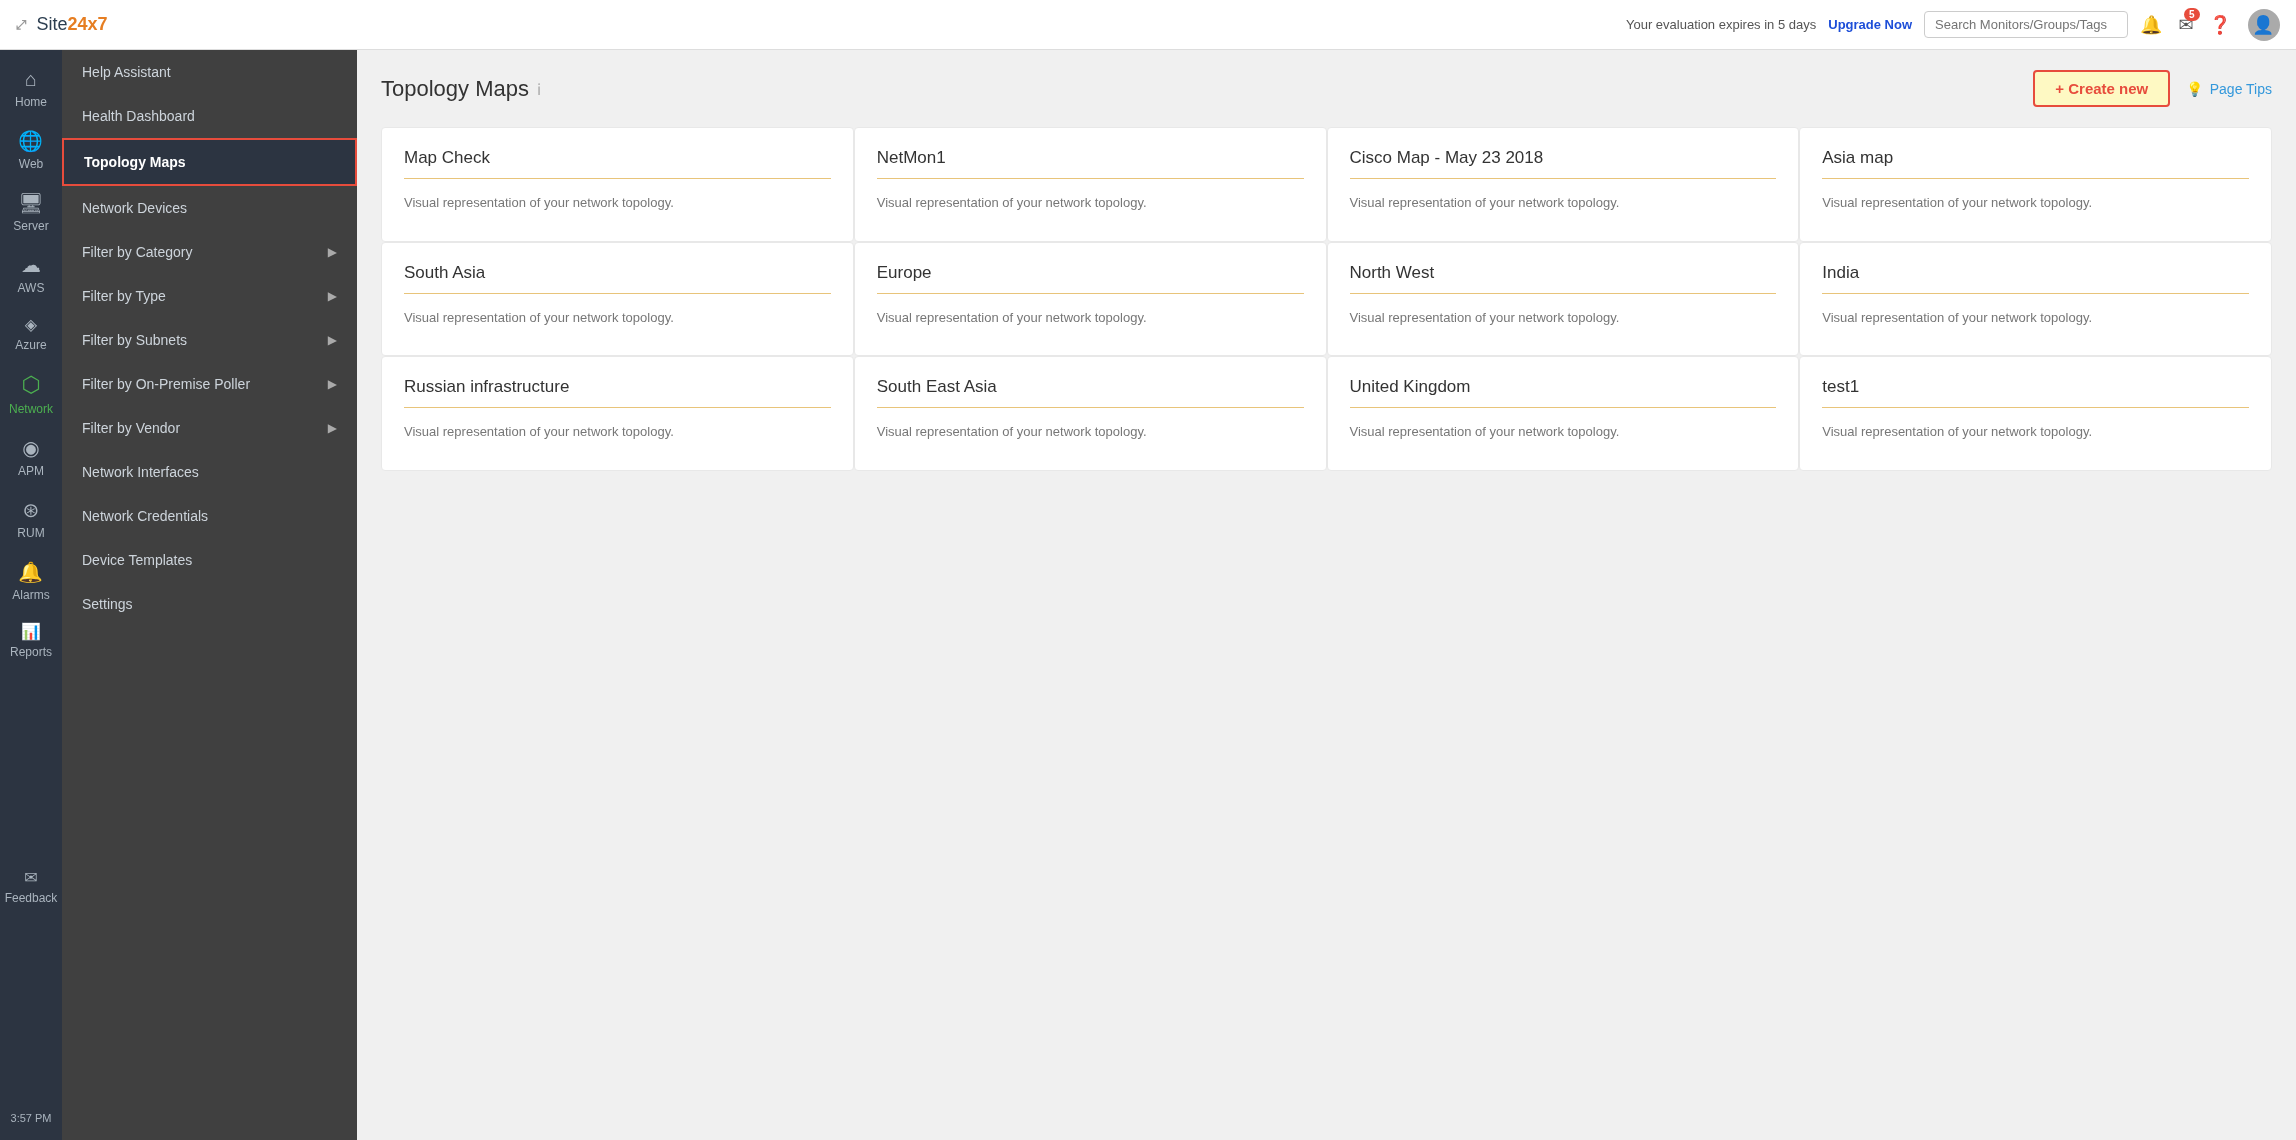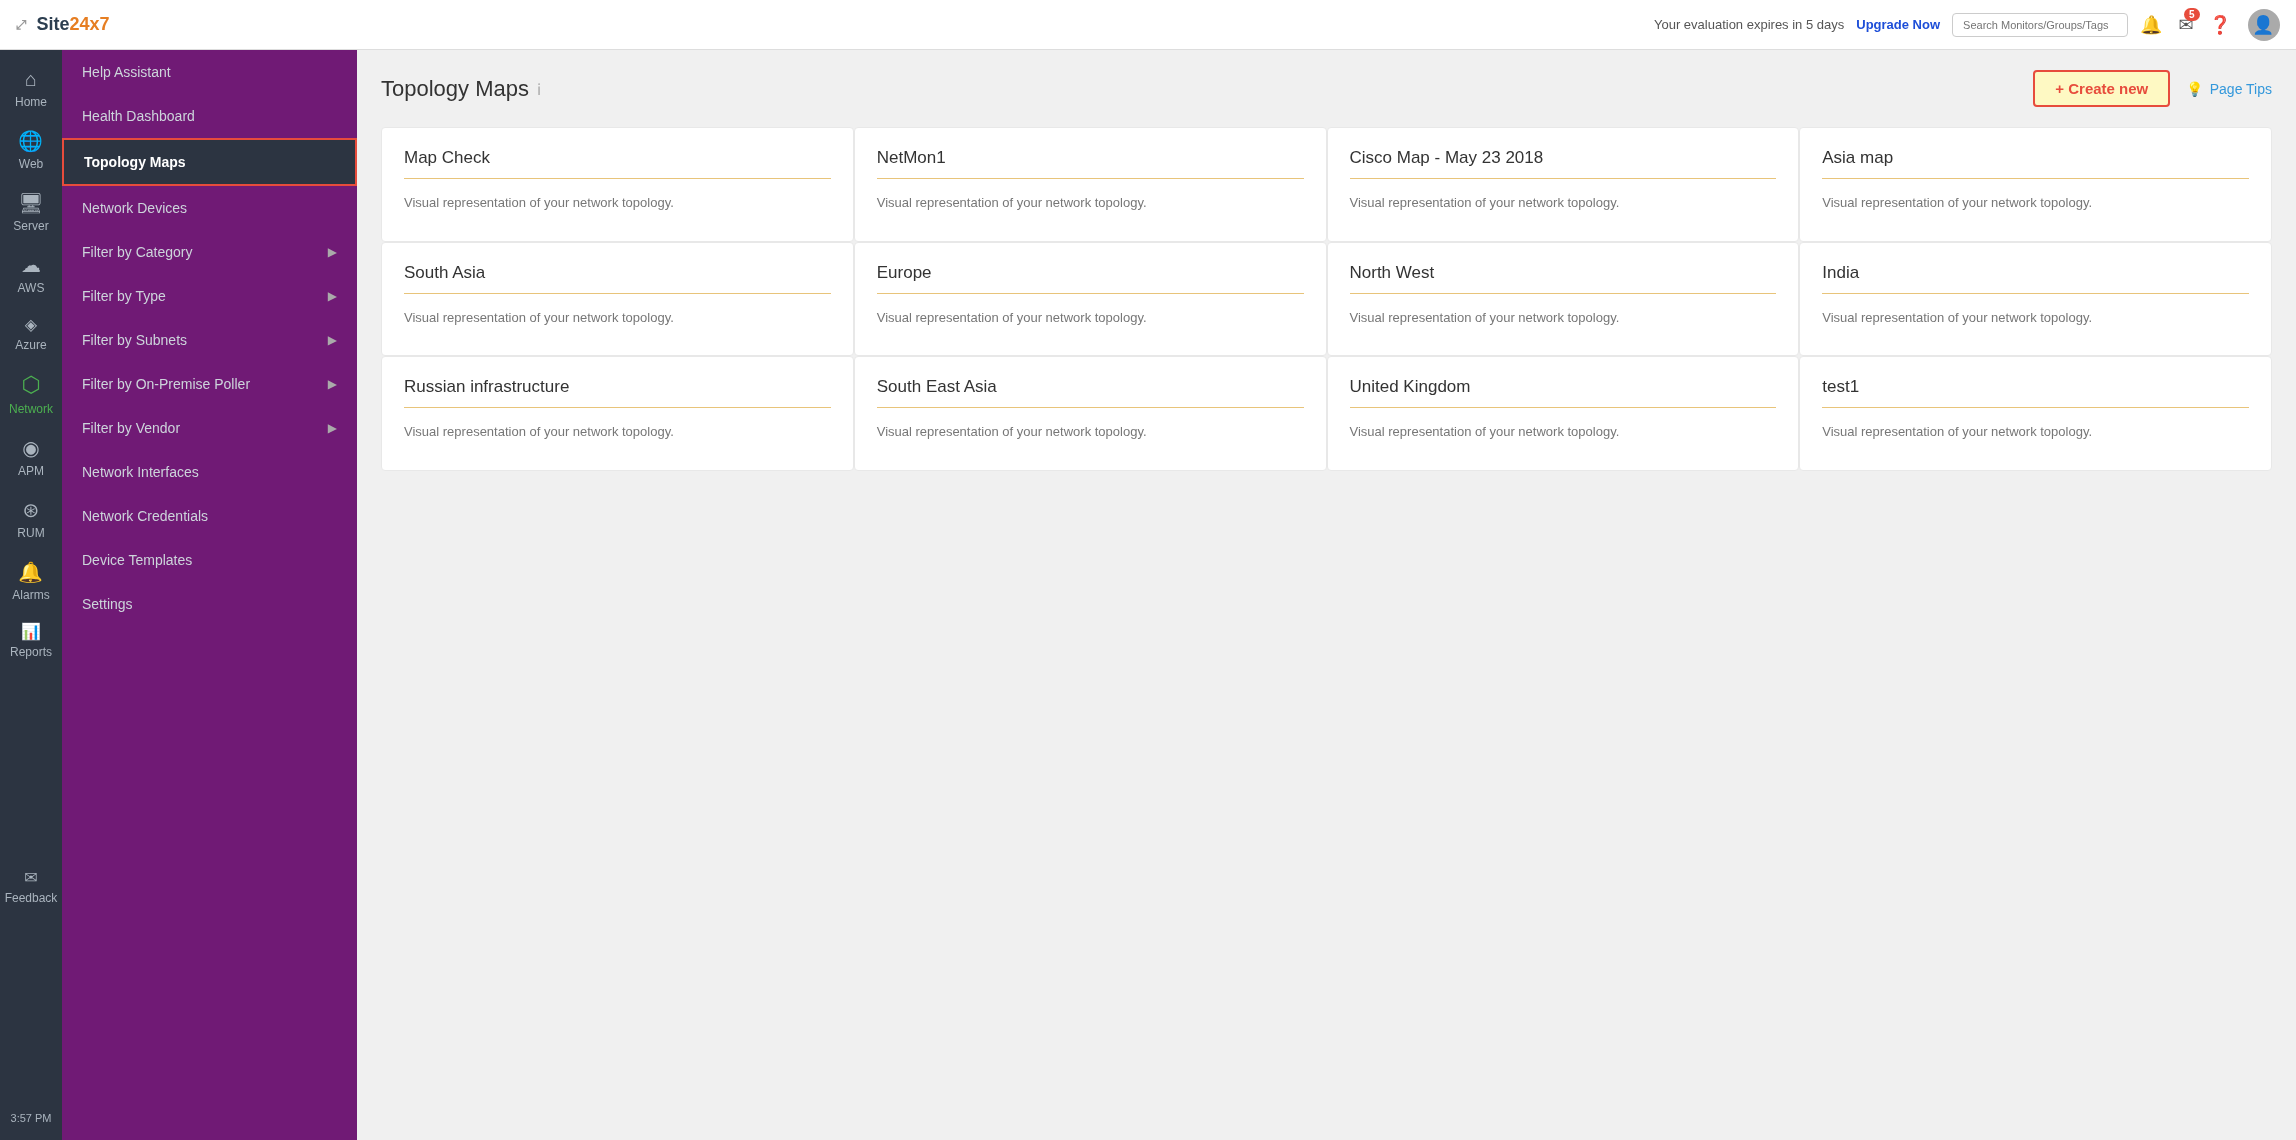--- a/index.html
+++ b/index.html
@@ -31,22 +31,22 @@
       align-items: center;
       gap: 12px;
       font-size: 13px;
       color: #555;
     }
     .topbar-center .upgrade { color: #1d4ed8; font-weight: 600; cursor: pointer; }
     .topbar-search {
       border: 1px solid #ccc;
       border-radius: 4px;
       padding: 5px 10px;
-      font-size: 11px;
-      width: 176px;
+      font-size: 13px;
+      width: 204px;
       outline: none;
     }
     .topbar-icons {
       display: flex;
       align-items: center;
       gap: 16px;
       margin-left: 12px;
     }
     .topbar-icon {
       font-size: 18px;
@@ -114,21 +114,21 @@
       margin-bottom: 8px;
       color: #aab4be;
       font-size: 11px;
       padding: 8px 4px;
       text-align: center;
     }
 
     
     .sidebar {
       width: 295px;
-      background: #701a75;
+      background: #404040;
       overflow-y: auto;
       flex-shrink: 0;
     }
     .sidebar-item {
       padding: 14px 20px;
       color: #cdd4db;
       font-size: 14px;
       cursor: pointer;
       display: flex;
       align-items: center;
@@ -223,21 +223,21 @@
       color: #777;
       line-height: 1.5;
     }
   </style>
 </head>
 <body>
 
 <div class="topbar">
   <div class="topbar-logo">
     <span class="expand-icon">⤢</span>
-    <span><span style="color:#2c3e50;font-weight:700;">Site</span><span style="color:#e67e22;font-weight:700;">24x7</span></span>
+    <span><span style="color:#2c3e50;font-weight:400;">Site</span><span style="color:#e67e22;font-weight:700;">24x7</span></span>
   </div>
   <div class="topbar-center">
     <span>Your evaluation expires in 5 days</span>
     <span class="upgrade">Upgrade Now</span>
     <input class="topbar-search" type="text" placeholder="Search Monitors/Groups/Tags" style="">
   </div>
   <div class="topbar-icons">
     <div class="topbar-icon">🔔</div>
     <div class="topbar-icon">
       ✉

